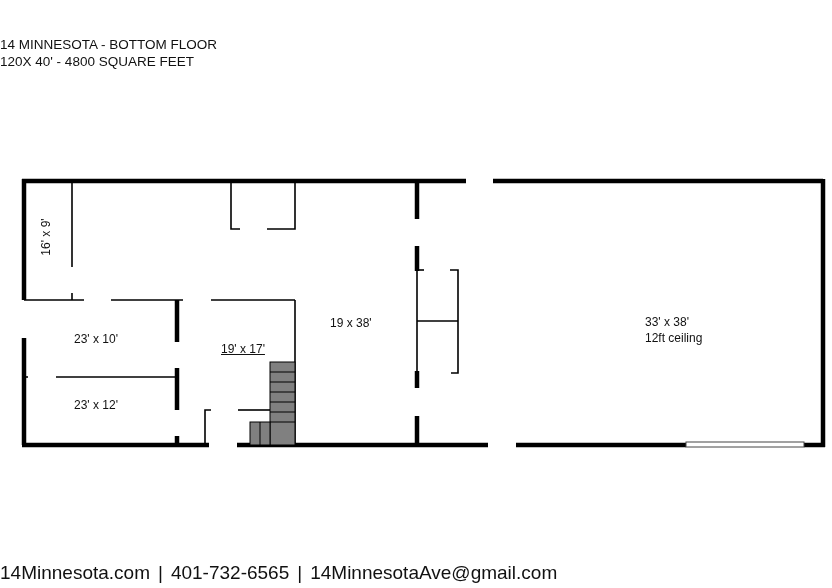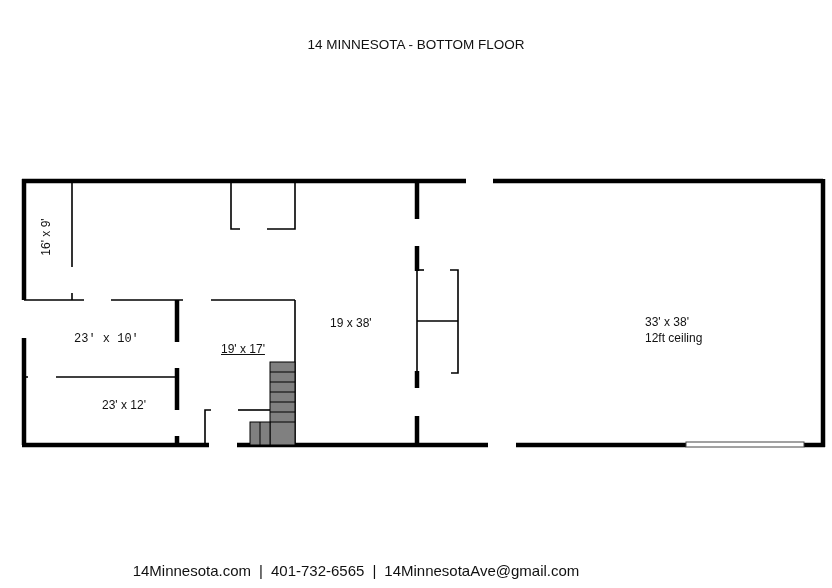--- a/index.html
+++ b/index.html
@@ -1,32 +1,33 @@
 <!DOCTYPE html>
 <html><head>
   <meta charset="utf-8">
   <style>
     html, body { margin: 0; padding: 0; background: #ffffff; }
     body { width: 832px; height: 588px; position: relative; overflow: hidden;
            font-family: "Liberation Sans", sans-serif; color: #111; }
-    .title-block { position: absolute; left: 0; width: 832px; top: 37px; text-align: center;
+    .title-block { position: absolute; left: 0; width: 832px; top: 37px; text-align: left;
                    font-size: 13.5px; line-height: 16.5px; color: #111; }
     .title-block div { white-space: nowrap; }
     svg.plan { position: absolute; left: 0; top: 0; }
     .label { position: absolute; font-size: 12px; color: #111; white-space: nowrap; }
     .label.rot { transform: rotate(-90deg); transform-origin: center center; }
-    .footer { position: absolute; left: 0; width: 712px; top: 562px; text-align: center;
-              font-size: 15px; color: #111; white-space: nowrap; }
+    .footer { position: absolute; left: 0; width: 712px; top: 562px; 
+              font-size: 19px; color: #111; white-space: nowrap; }
     .footer .sep { margin: 0 8px; }
   </style>
 </head>
 <body>
 
 <div class="title-block">
   <div>14 MINNESOTA - BOTTOM FLOOR</div>
+  <div>120X 40' - 4800 SQUARE FEET</div>
 </div>
 
 <svg class="plan" width="832" height="588" viewBox="0 0 832 588" xmlns="http://www.w3.org/2000/svg">
 
   <g stroke="#000" stroke-width="4.5" fill="none" stroke-linecap="butt">
 
     <line x1="22" y1="181" x2="466" y2="181"></line>
 
     <line x1="493" y1="181" x2="823" y2="181"></line>
 
@@ -86,22 +87,22 @@
     <line x1="270" y1="392" x2="295" y2="392"></line>
     <line x1="270" y1="402" x2="295" y2="402"></line>
     <line x1="270" y1="412" x2="295" y2="412"></line>
     <line x1="270" y1="422" x2="295" y2="422"></line>
     <rect x="250" y="422" width="20" height="23"></rect>
     <line x1="260" y1="422" x2="260" y2="445"></line>
   </g>
 </svg>
 
 <div class="label rot" style="left:27px; top:230px;">16' x 9'</div>
-<div class="label" style="left:74px; top:332px;font-family:Liberation Mono, monospace;">23' x 10'</div>
-<div class="label" style="left:74px; top:398px;margin-left:28px;">23' x 12'</div>
+<div class="label" style="left:74px; top:332px;">23' x 10'</div>
+<div class="label" style="left:74px; top:398px;">23' x 12'</div>
 <div class="label" style="left:221px; top:342px;text-decoration:underline;">19' x 17'</div>
 <div class="label" style="left:330px; top:316px;">19 x 38'</div>
 <div class="label" style="left:645px; top:315px;">33' x 38'</div>
 <div class="label" style="left:645px; top:331px;text-align:right;">12ft ceiling</div>
 
 <div class="footer">
   <span>14Minnesota.com</span><span class="sep">|</span><span>401-732-6565</span><span class="sep">|</span><span>14MinnesotaAve@gmail.com</span>
 </div>
 
 </body></html>

